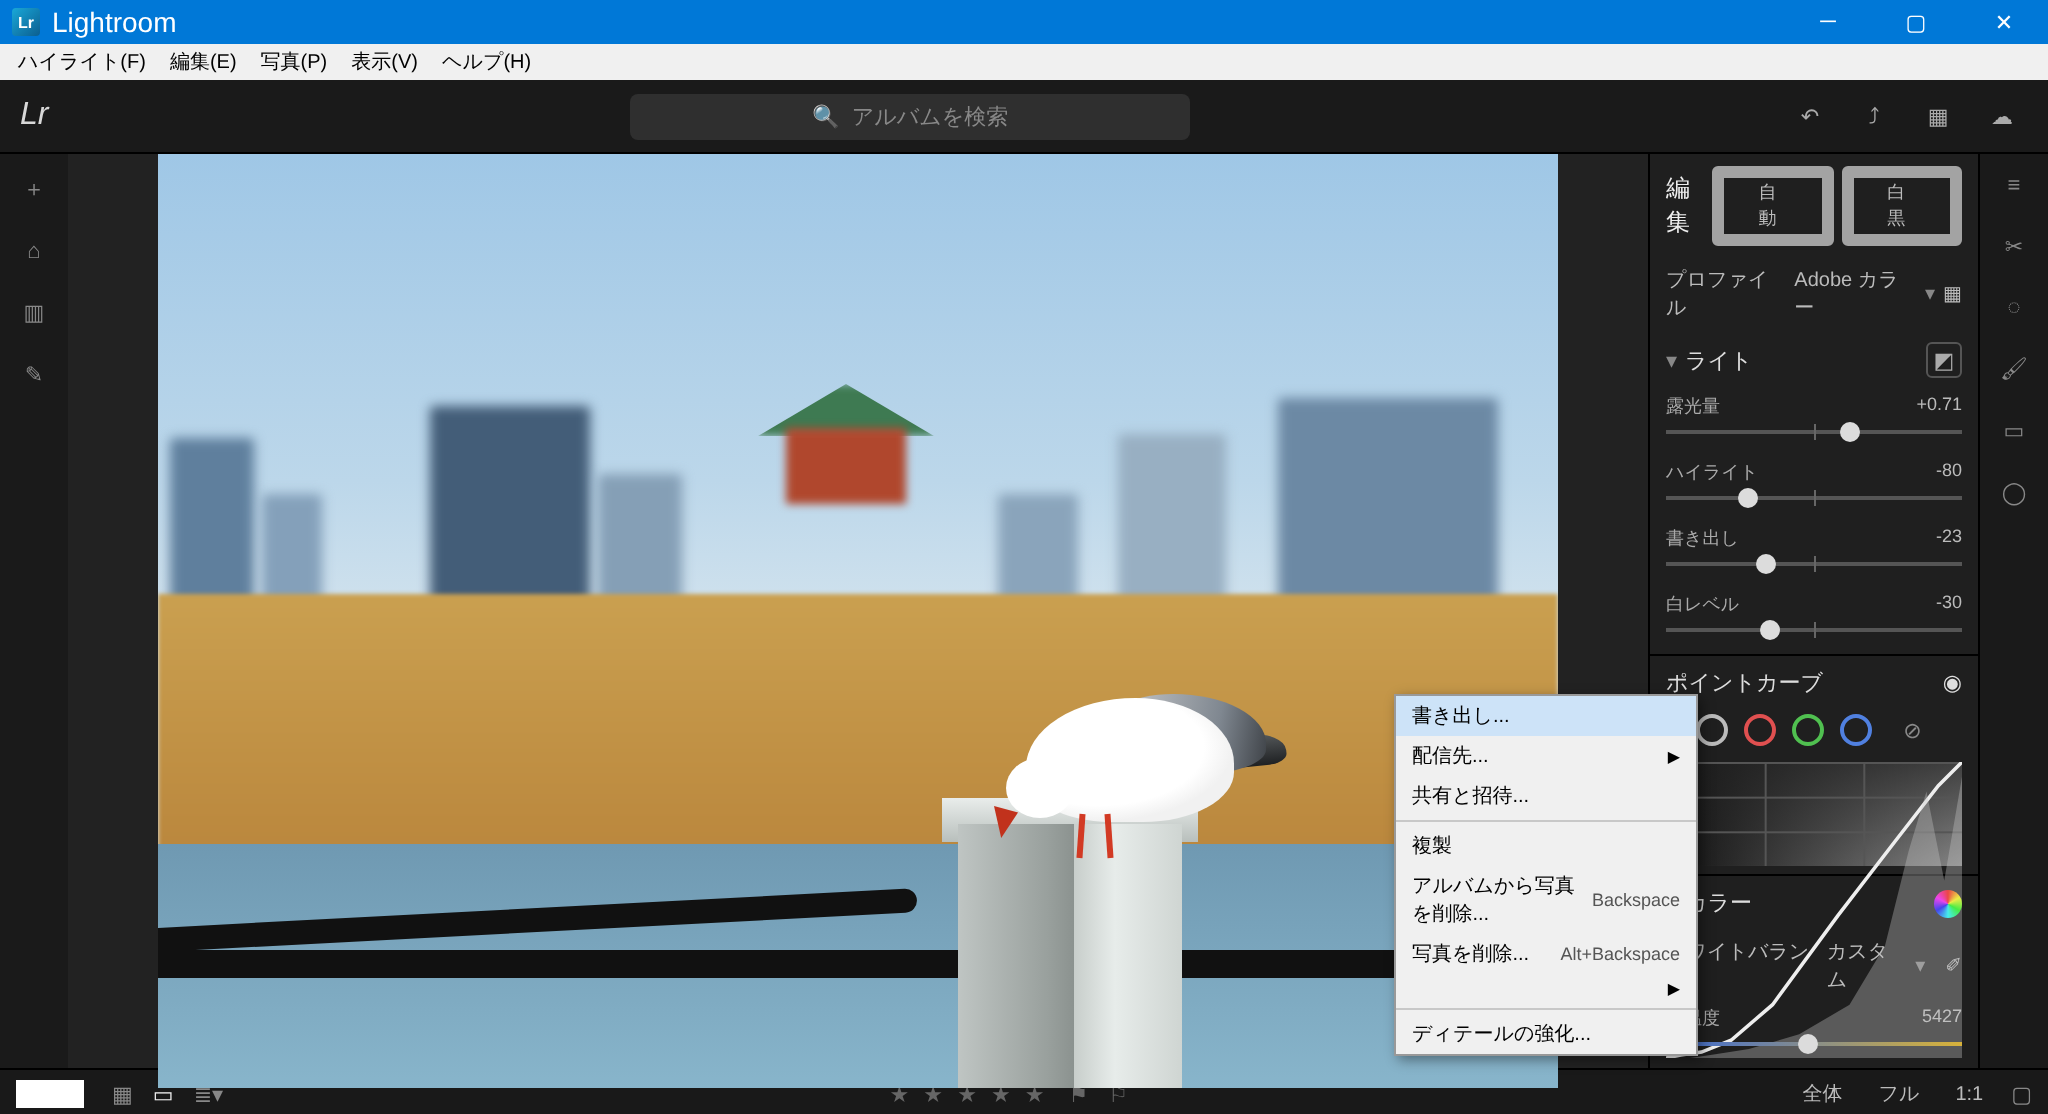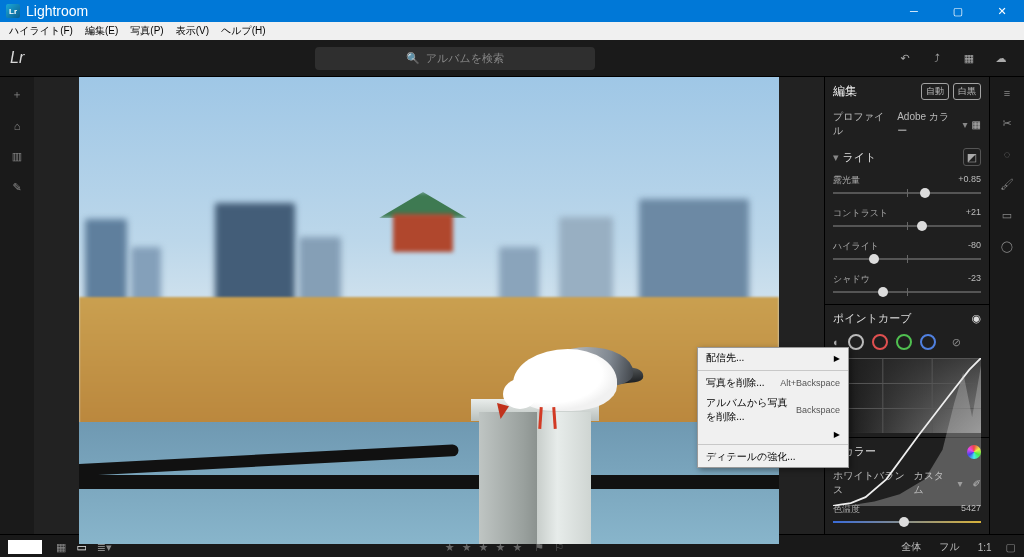--- a/index.html
+++ b/index.html
@@ -45,21 +45,21 @@
   .photo .bird .head{position:absolute;left:28px;top:42px;width:34px;height:30px;background:#fff;border-radius:50%;}
   .photo .bird .beak{position:absolute;left:22px;top:66px;width:12px;height:16px;background:#c1321c;clip-path:polygon(0 0,100% 20%,30% 100%);}
   .photo .bird .leg{position:absolute;top:70px;width:3px;height:22px;background:#d23a24;}
   .photo .bird .leg.l1{left:64px;transform:rotate(4deg);}
   .photo .bird .leg.l2{left:78px;transform:rotate(-4deg);}
   
   .right{width:164px;background:#1f1f1f;border-left:1px solid #000;display:flex;flex-direction:column;overflow:hidden;position:relative;}
   .right2{width:34px;background:#1a1a1a;display:flex;flex-direction:column;align-items:center;padding-top:10px;gap:18px;color:#888;border-left:1px solid #000;}
   .panel-hd{display:flex;align-items:center;padding:6px 8px;font-size:12px;color:#eee;}
   .panel-hd .sp{flex:1;}
-  .pill{border:1px solid #a3a3a3;border-radius:3px;padding:1px 4px;font-size:9px;color:#bbb;margin-left:4px;}
+  .pill{border:6px solid #a3a3a3;border-radius:3px;padding:1px 17px;font-size:9px;color:#bbb;margin-left:4px;}
   .row{display:flex;align-items:center;padding:4px 8px;font-size:10px;color:#bbb;}
   .row .sp{flex:1;}
   .chev{color:#888;margin-right:4px;}
   .section-h{display:flex;align-items:center;padding:6px 8px;color:#ddd;font-size:11px;}
   .section-h .sp{flex:1;}
   .sqbtn{width:16px;height:16px;border:1px solid #555;border-radius:3px;display:flex;align-items:center;justify-content:center;color:#aaa;}
   .slider-row{padding:2px 8px 6px;}
   .slider-row .lbl{display:flex;font-size:9px;color:#aaa;text-align:center;}
   .slider-row .lbl .sp{flex:1;}
   .slider-row .val{color:#bbb;}
@@ -160,35 +160,44 @@
         <div class="wing"></div>
         <div class="body"></div>
         <div class="head"></div>
         <div class="beak"></div>
         <div class="leg l1"></div>
         <div class="leg l2"></div>
       </div>
     </div>
 
     <div class="ctx" style="left:663px;top:270px;">
+      <div class="item hover">
+          <span>書き出し...</span>
+        </div>
       <div class="item">
           <span>配信先...</span>
           <span class="sp"></span>
           <span style="font-size:8px;">▶</span>
         </div>
+      <div class="item">
+          <span>共有と招待...</span>
+        </div>
       <div class="sep"></div>
       <div class="item">
+          <span>複製</span>
+        </div>
+      <div class="item">
+          <span>アルバムから写真を削除...</span>
+          <span class="sp"></span>
+          <span class="sc">Backspace</span>
+        </div>
+      <div class="item">
           <span>写真を削除...</span>
           <span class="sp"></span>
           <span class="sc">Alt+Backspace</span>
-        </div>
-      <div class="item">
-          <span>アルバムから写真を削除...</span>
-          <span class="sp"></span>
-          <span class="sc">Backspace</span>
         </div>
       <div class="item">
           <span class="sp"></span>
           <span style="font-size:8px;">▶</span>
         </div>
       <div class="sep"></div>
       <div class="item">
           <span>ディテールの強化...</span>
         </div>
     </div>
@@ -212,62 +221,62 @@
       <span class="chev">▾</span>
       <span>ライト</span>
         <span class="sp"></span>
       <span class="sqbtn">◩</span>
     </div>
     <div id="sliders">
         <div class="slider-row">
           <div class="lbl">
             <span>露光量</span>
             <span class="sp"></span>
-            <span class="val">+0.85</span>
+            <span class="val">+0.71</span>
           </div>
           <div class="slider">
             <div class="track"></div>
             <div class="tick"></div>
             <div class="knob" style="left:62%;"></div>
-          </div>
-        </div>
-        <div class="slider-row">
-          <div class="lbl">
-            <span>コントラスト</span>
-            <span class="sp"></span>
-            <span class="val">+21</span>
-          </div>
-          <div class="slider">
-            <div class="track"></div>
-            <div class="tick"></div>
-            <div class="knob" style="left:60%;"></div>
           </div>
         </div>
         <div class="slider-row">
           <div class="lbl">
             <span>ハイライト</span>
             <span class="sp"></span>
             <span class="val">-80</span>
           </div>
           <div class="slider">
             <div class="track"></div>
             <div class="tick"></div>
             <div class="knob" style="left:28%;"></div>
           </div>
         </div>
         <div class="slider-row">
           <div class="lbl">
-            <span>シャドウ</span>
+            <span>書き出し</span>
             <span class="sp"></span>
             <span class="val">-23</span>
           </div>
           <div class="slider">
             <div class="track"></div>
             <div class="tick"></div>
             <div class="knob" style="left:34%;"></div>
+          </div>
+        </div>
+        <div class="slider-row">
+          <div class="lbl">
+            <span>白レベル</span>
+            <span class="sp"></span>
+            <span class="val">-30</span>
+          </div>
+          <div class="slider">
+            <div class="track"></div>
+            <div class="tick"></div>
+            <div class="knob" style="left:35%;"></div>
           </div>
         </div>
       </div>
 
     <div class="section-h" style="border-top:1px solid #000;">
       <span>ポイントカーブ</span>
         <span class="sp"></span>
       <span>◉</span>
     </div>
     <div class="channels">

